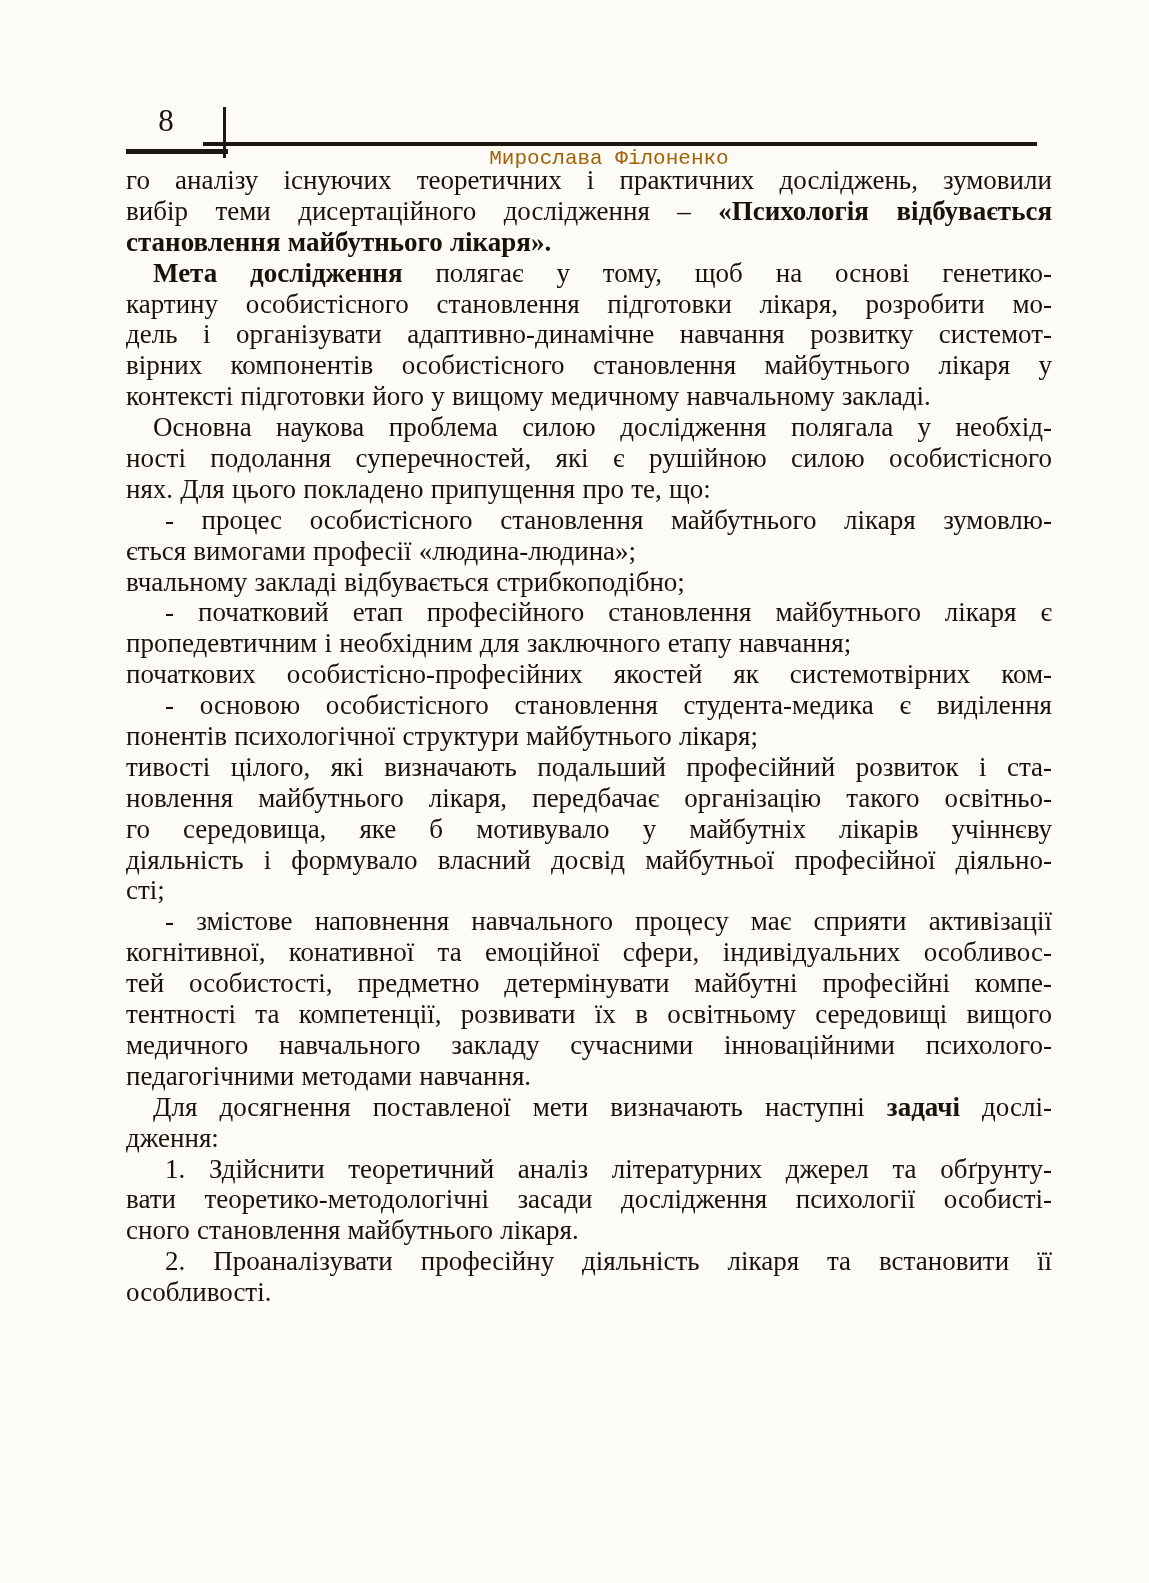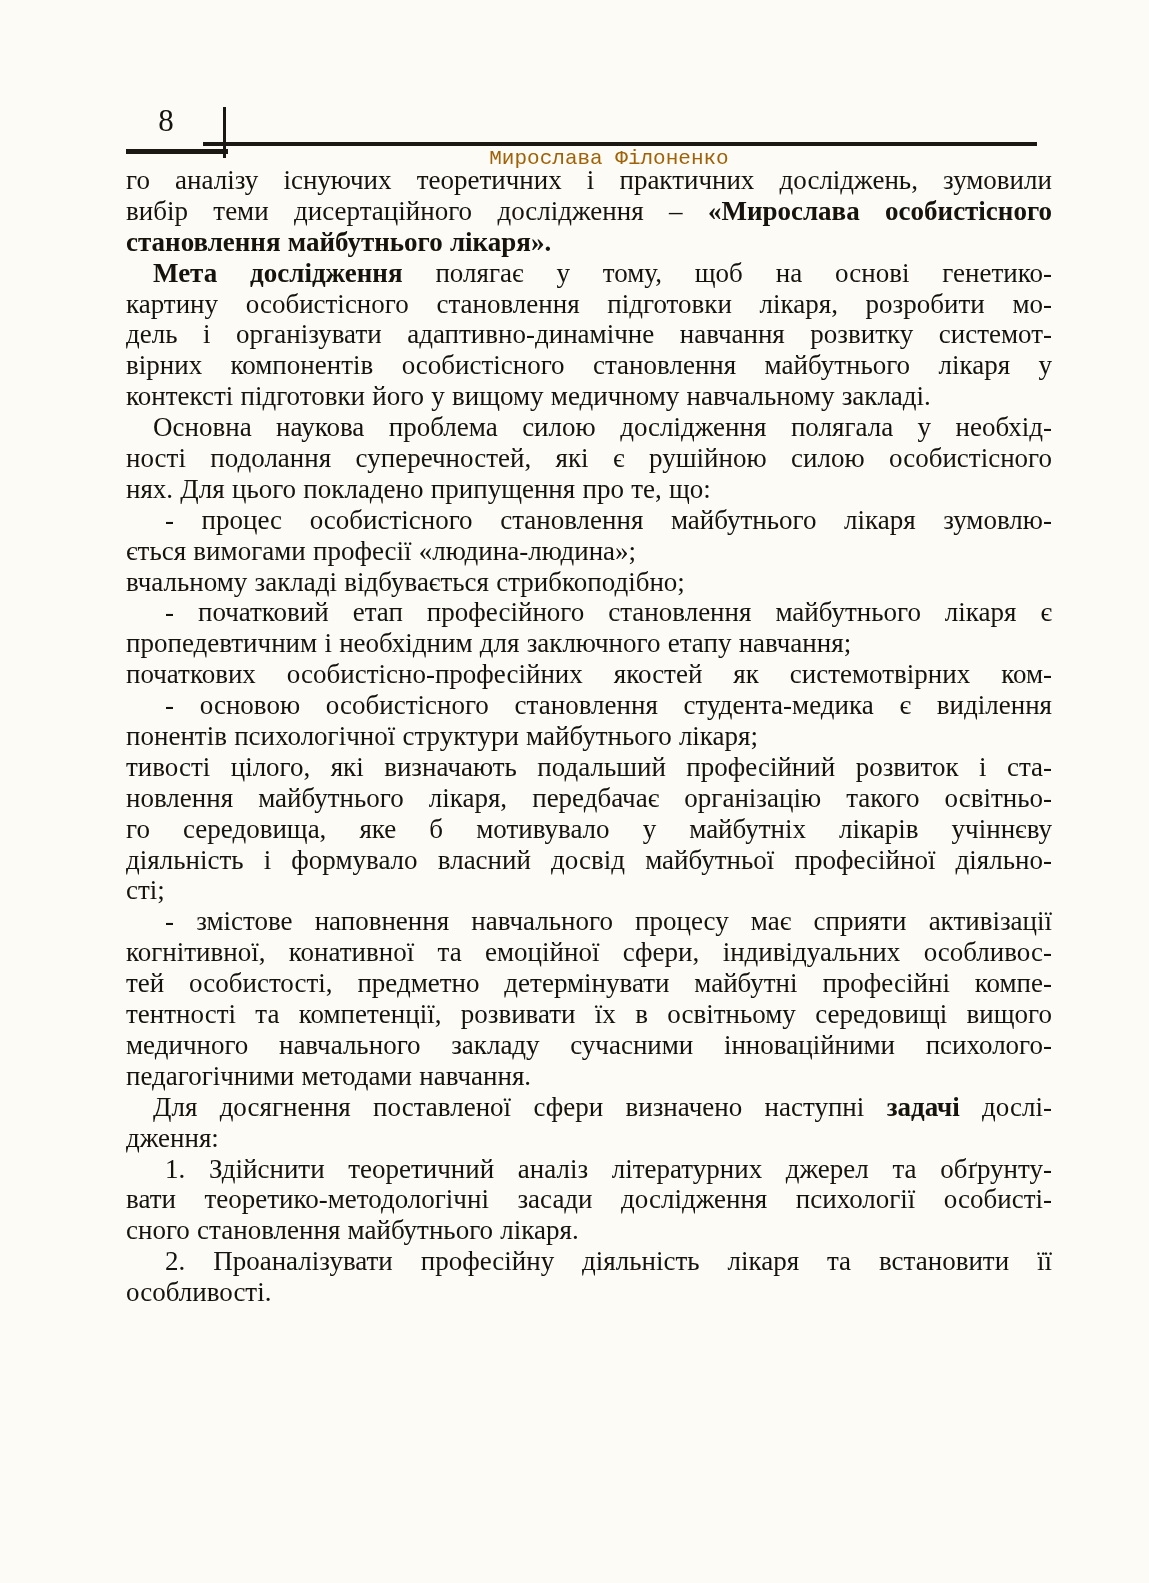--- a/index.html
+++ b/index.html
@@ -92,21 +92,21 @@
 
 <div class="page">
   <div class="page-number">8</div>
   <div class="running-head">Мирослава Філоненко</div>
   <div class="rule-vert"></div>
   <div class="rule-long"></div>
   <div class="rule-short"></div>
 
   <div class="body-text">
       <div class="line"><span>го аналізу існуючих теоретичних і практичних досліджень, зумовили</span></div>
-      <div class="line"><span>вибір теми дисертаційного дослідження – </span><span class="bold">«Мирослава особистісного</span></div>
+      <div class="line"><span>вибір теми дисертаційного дослідження – </span><span class="bold">«Психологія відбувається</span></div>
       <div class="line last"><span class="bold">становлення майбутнього лікаря».</span></div>
       <div class="line ind-p"><span class="bold">Мета дослідження</span><span> полягає у тому, щоб на основі генетико-</span></div>
       <div class="line"><span>картину особистісного становлення підготовки лікаря, розробити мо-</span></div>
       <div class="line"><span>дель і організувати адаптивно-динамічне навчання розвитку системот-</span></div>
       <div class="line"><span>вірних компонентів особистісного становлення майбутнього лікаря у</span></div>
       <div class="line last"><span>контексті підготовки його у вищому медичному навчальному закладі.</span></div>
       <div class="line ind-p"><span>Основна наукова проблема силою дослідження полягала у необхід-</span></div>
       <div class="line"><span>ності подолання суперечностей, які є рушійною силою особистісного</span></div>
       <div class="line last"><span>нях. Для цього покладено припущення про те, що:</span></div>
       <div class="line ind-b"><span>- процес особистісного становлення майбутнього лікаря зумовлю-</span></div>
@@ -121,21 +121,21 @@
       <div class="line"><span>новлення майбутнього лікаря, передбачає організацію такого освітньо-</span></div>
       <div class="line"><span>го середовища, яке б мотивувало у майбутніх лікарів учіннєву</span></div>
       <div class="line"><span>діяльність і формувало власний досвід майбутньої професійної діяльно-</span></div>
       <div class="line last"><span>сті;</span></div>
       <div class="line ind-b"><span>- змістове наповнення навчального процесу має сприяти активізації</span></div>
       <div class="line"><span>когнітивної, конативної та емоційної сфери, індивідуальних особливос-</span></div>
       <div class="line"><span>тей особистості, предметно детермінувати майбутні професійні компе-</span></div>
       <div class="line"><span>тентності та компетенції, розвивати їх в освітньому середовищі вищого</span></div>
       <div class="line"><span>медичного навчального закладу сучасними інноваційними психолого-</span></div>
       <div class="line last"><span>педагогічними методами навчання.</span></div>
-      <div class="line ind-p"><span>Для досягнення поставленої сфери визначено наступні </span><span class="bold">задачі</span><span> дослі-</span></div>
+      <div class="line ind-p"><span>Для досягнення поставленої мети визначають наступні </span><span class="bold">задачі</span><span> дослі-</span></div>
       <div class="line last"><span>дження:</span></div>
       <div class="line ind-b"><span>1. Здійснити теоретичний аналіз літературних джерел та обґрунту-</span></div>
       <div class="line"><span>вати теоретико-методологічні засади дослідження психології особисті-</span></div>
       <div class="line last"><span>сного становлення майбутнього лікаря.</span></div>
       <div class="line ind-b"><span>2. Проаналізувати професійну діяльність лікаря та встановити її</span></div>
       <div class="line last"><span>особливості.</span></div>
     </div>
 </div>
 
 </body></html>

